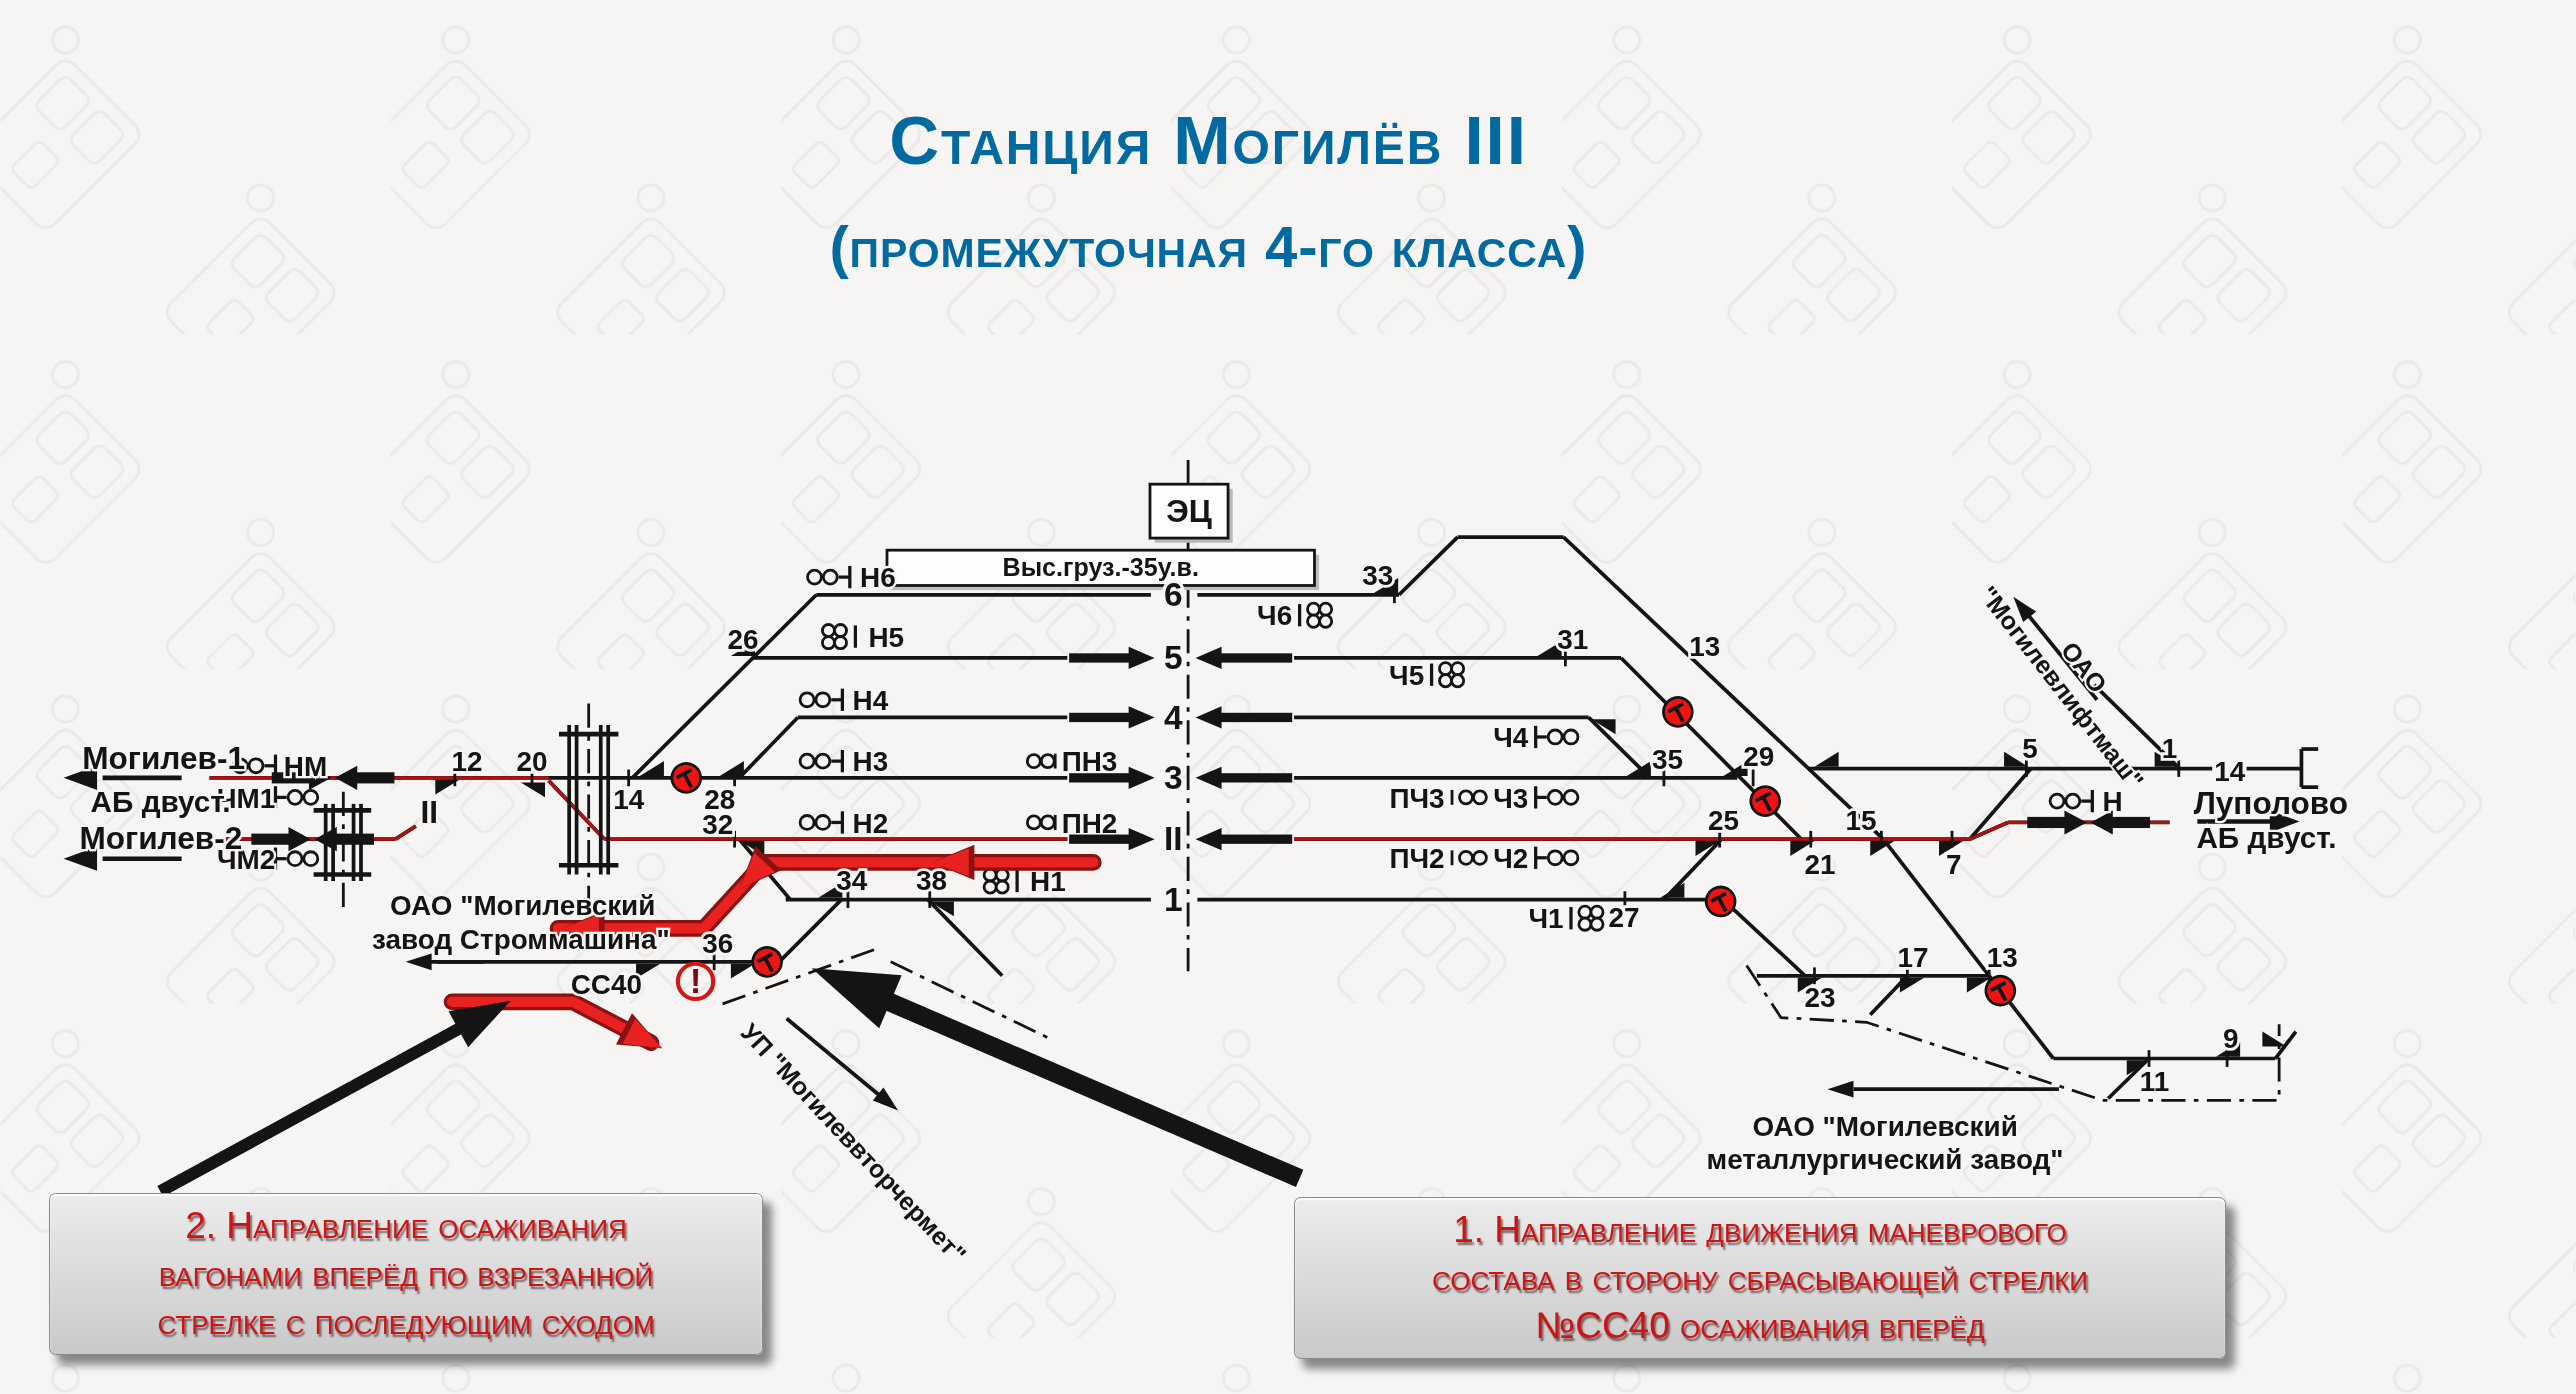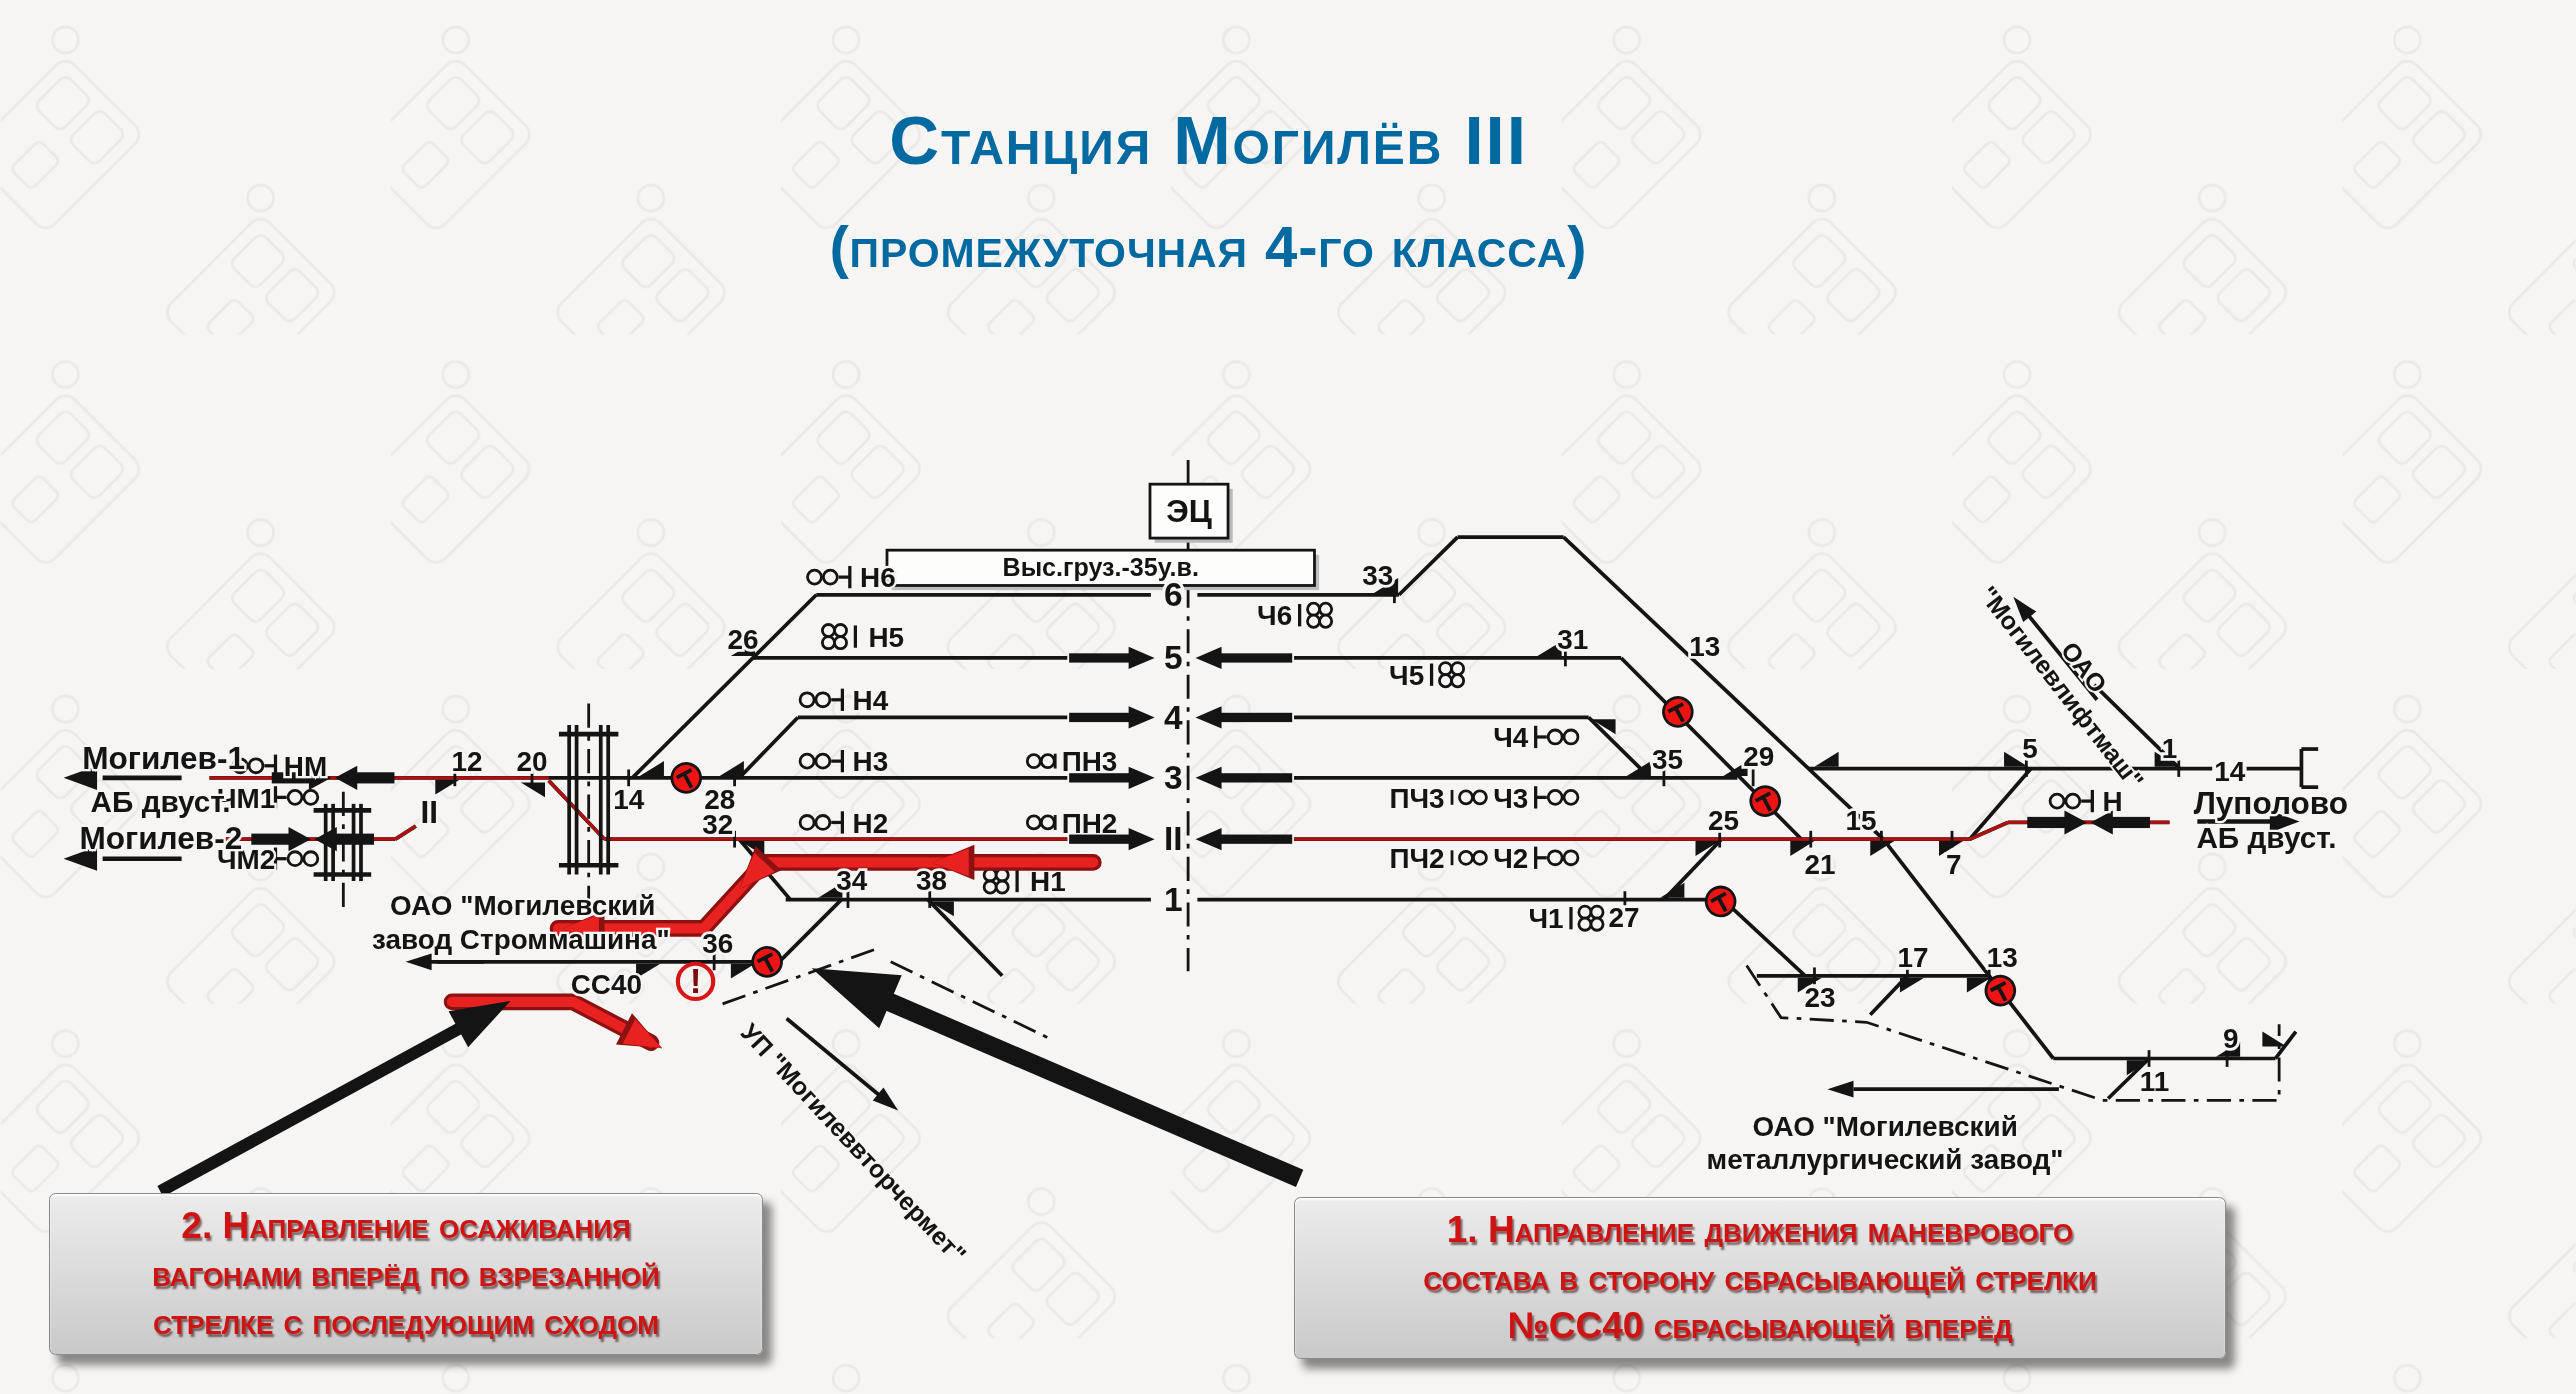--- a/index.html
+++ b/index.html
@@ -7,21 +7,21 @@
          font-family:"Liberation Sans", sans-serif;}
   #diagram{position:absolute;left:0;top:0;}
   .title-block{position:absolute;left:697px;top:100px;width:1023px;text-align:center;
      color:#0369a1;font-variant:small-caps;font-weight:800;line-height:1.18;}
   .title-line1{font-size:69px;letter-spacing:1.9px;}
   .title-line2{font-size:58px;letter-spacing:0.9px;margin-top:32px;}
   .callout{position:absolute;border:1.9px solid #8a8a8a;border-radius:6.5px;
      background:linear-gradient(180deg,#ececec 0%,#d7d7d7 60%,#c9c9c9 100%);
      box-shadow:8.4px 9.3px 8.4px rgba(0,0,0,0.45), inset 0 1.9px 1.9px rgba(255,255,255,0.9);
      display:flex;flex-direction:column;justify-content:center;align-items:center;
-     font-variant:small-caps;font-weight:700;color:#cf1212;
+     font-variant:small-caps;font-weight:400;color:#cf1212;
      text-shadow:1.9px 2.8px 1.9px rgba(45,0,0,0.55);}
   .callout .ln{font-size:37px;line-height:48px;white-space:nowrap;}
   #box2{left:49px;top:1193px;width:712px;height:160px;}
   #box1{left:1294px;top:1197px;width:930px;height:160px;}
   svg text{font-family:"Liberation Sans", sans-serif;}
 </style>
 </head>
 <body>
 
 <div id="stage">
@@ -423,16 +423,16 @@
 
   <div id="box2" class="callout">
     <div class="ln">2. Направление осаживания</div>
     <div class="ln">вагонами вперёд по взрезанной</div>
     <div class="ln">стрелке с последующим сходом</div>
   </div>
 
   <div id="box1" class="callout">
     <div class="ln">1. Направление движения маневрового</div>
     <div class="ln">состава  в сторону сбрасывающей стрелки</div>
-    <div class="ln">№СС40 сбрасывающей вперёд</div>
+    <div class="ln">№СС40 осаживания вперёд</div>
   </div>
 </div>
 
 
 </body></html>

